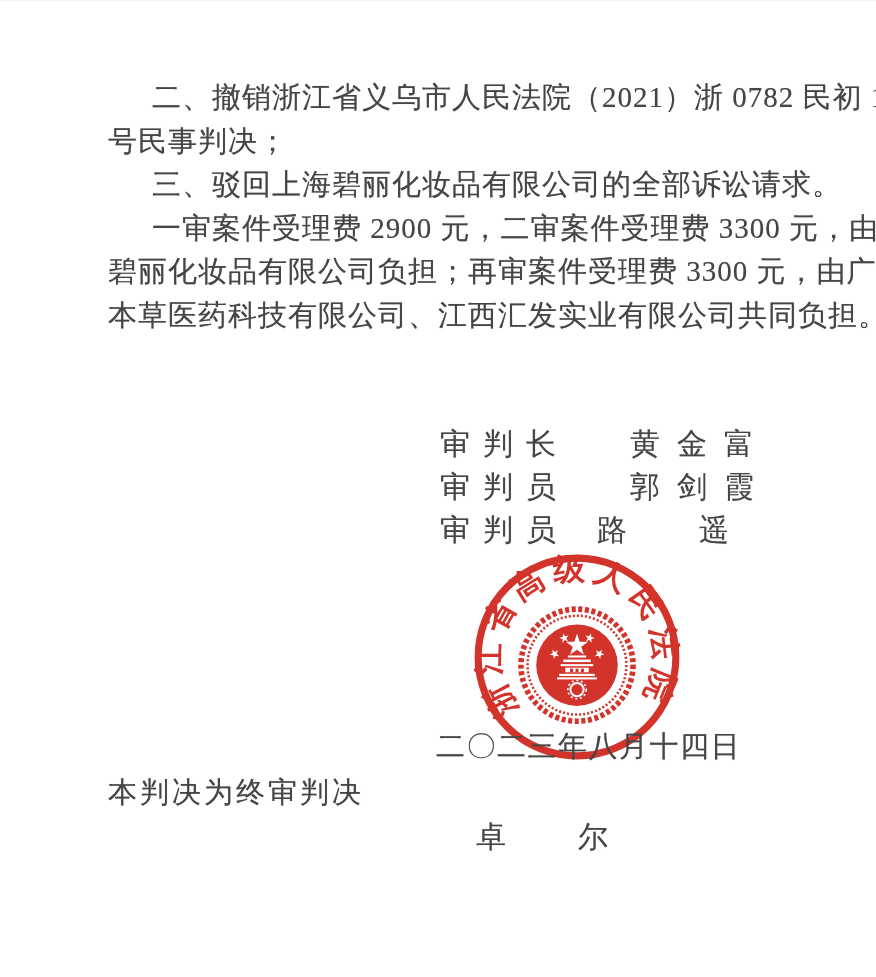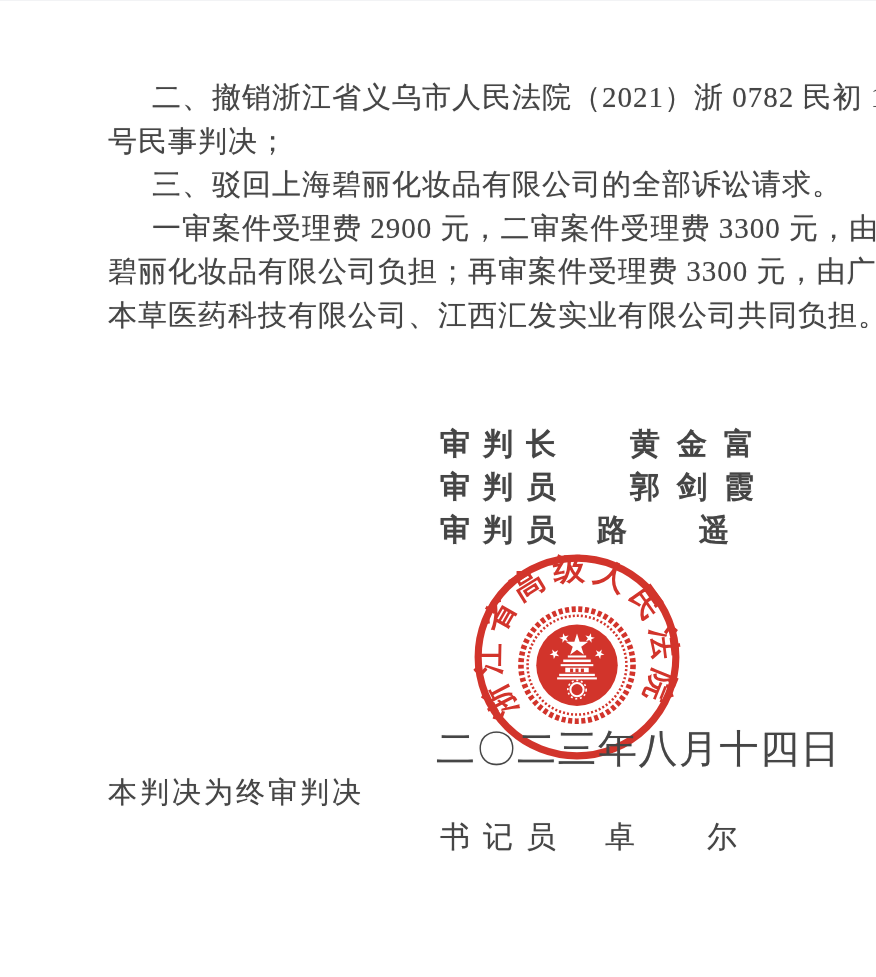--- a/index.html
+++ b/index.html
@@ -30,40 +30,41 @@
     letter-spacing: 1px;
   }
   .line { white-space: nowrap; }
   .line.indent { text-indent: 44px; }
 
   .signatures {
     position: absolute;
     left: 440px; top: 421px;
     font-size: 30px;
   }
-  .sig-row { height: 43px; line-height: 43px; display: flex; white-space: nowrap; font-weight: bold; }
+  .sig-row { height: 43px; line-height: 43px; display: flex; white-space: nowrap; }
   .role { letter-spacing: 13px; }
   .name { margin-left: 61px; letter-spacing: 17px; }
   .name.wide { margin-left: 28px; letter-spacing: 72px; }
 
   .seal {
     position: absolute;
     left: 470px; top: 549px;
     width: 214px; height: 214px;
     mix-blend-mode: multiply;
     opacity: 0.93;
   }
 
   .date-line {
     position: absolute;
     left: 436px; top: 733px;
-    font-size: 39px;
+    font-size: 29px;
     line-height: 29px;
     letter-spacing: 1.5px;
     white-space: nowrap;
+    font-family: Liberation Mono, monospace;
   }
   .verify-note {
     position: absolute;
     left: 108px; top: 776px;
     font-size: 29px;
     line-height: 30px;
     letter-spacing: 3px;
     white-space: nowrap;
   }
   .clerk-row {
@@ -148,17 +149,16 @@
         <circle cx="0" cy="24" r="9" fill="none" stroke="#ffffff" stroke-width="1.6" stroke-dasharray="2 2.6"></circle>
       </g>
     </g>
   </svg>
 
   <div class="date-line ink">二〇二三年八月十四日</div>
 
   <div class="verify-note ink">本判决为终审判决</div>
 
   <div class="clerk-row ink">
-    <span class="role">书记员</span>
     <span class="name wide">卓尔</span>
   </div>
 
 </div>
 
 </body></html>

